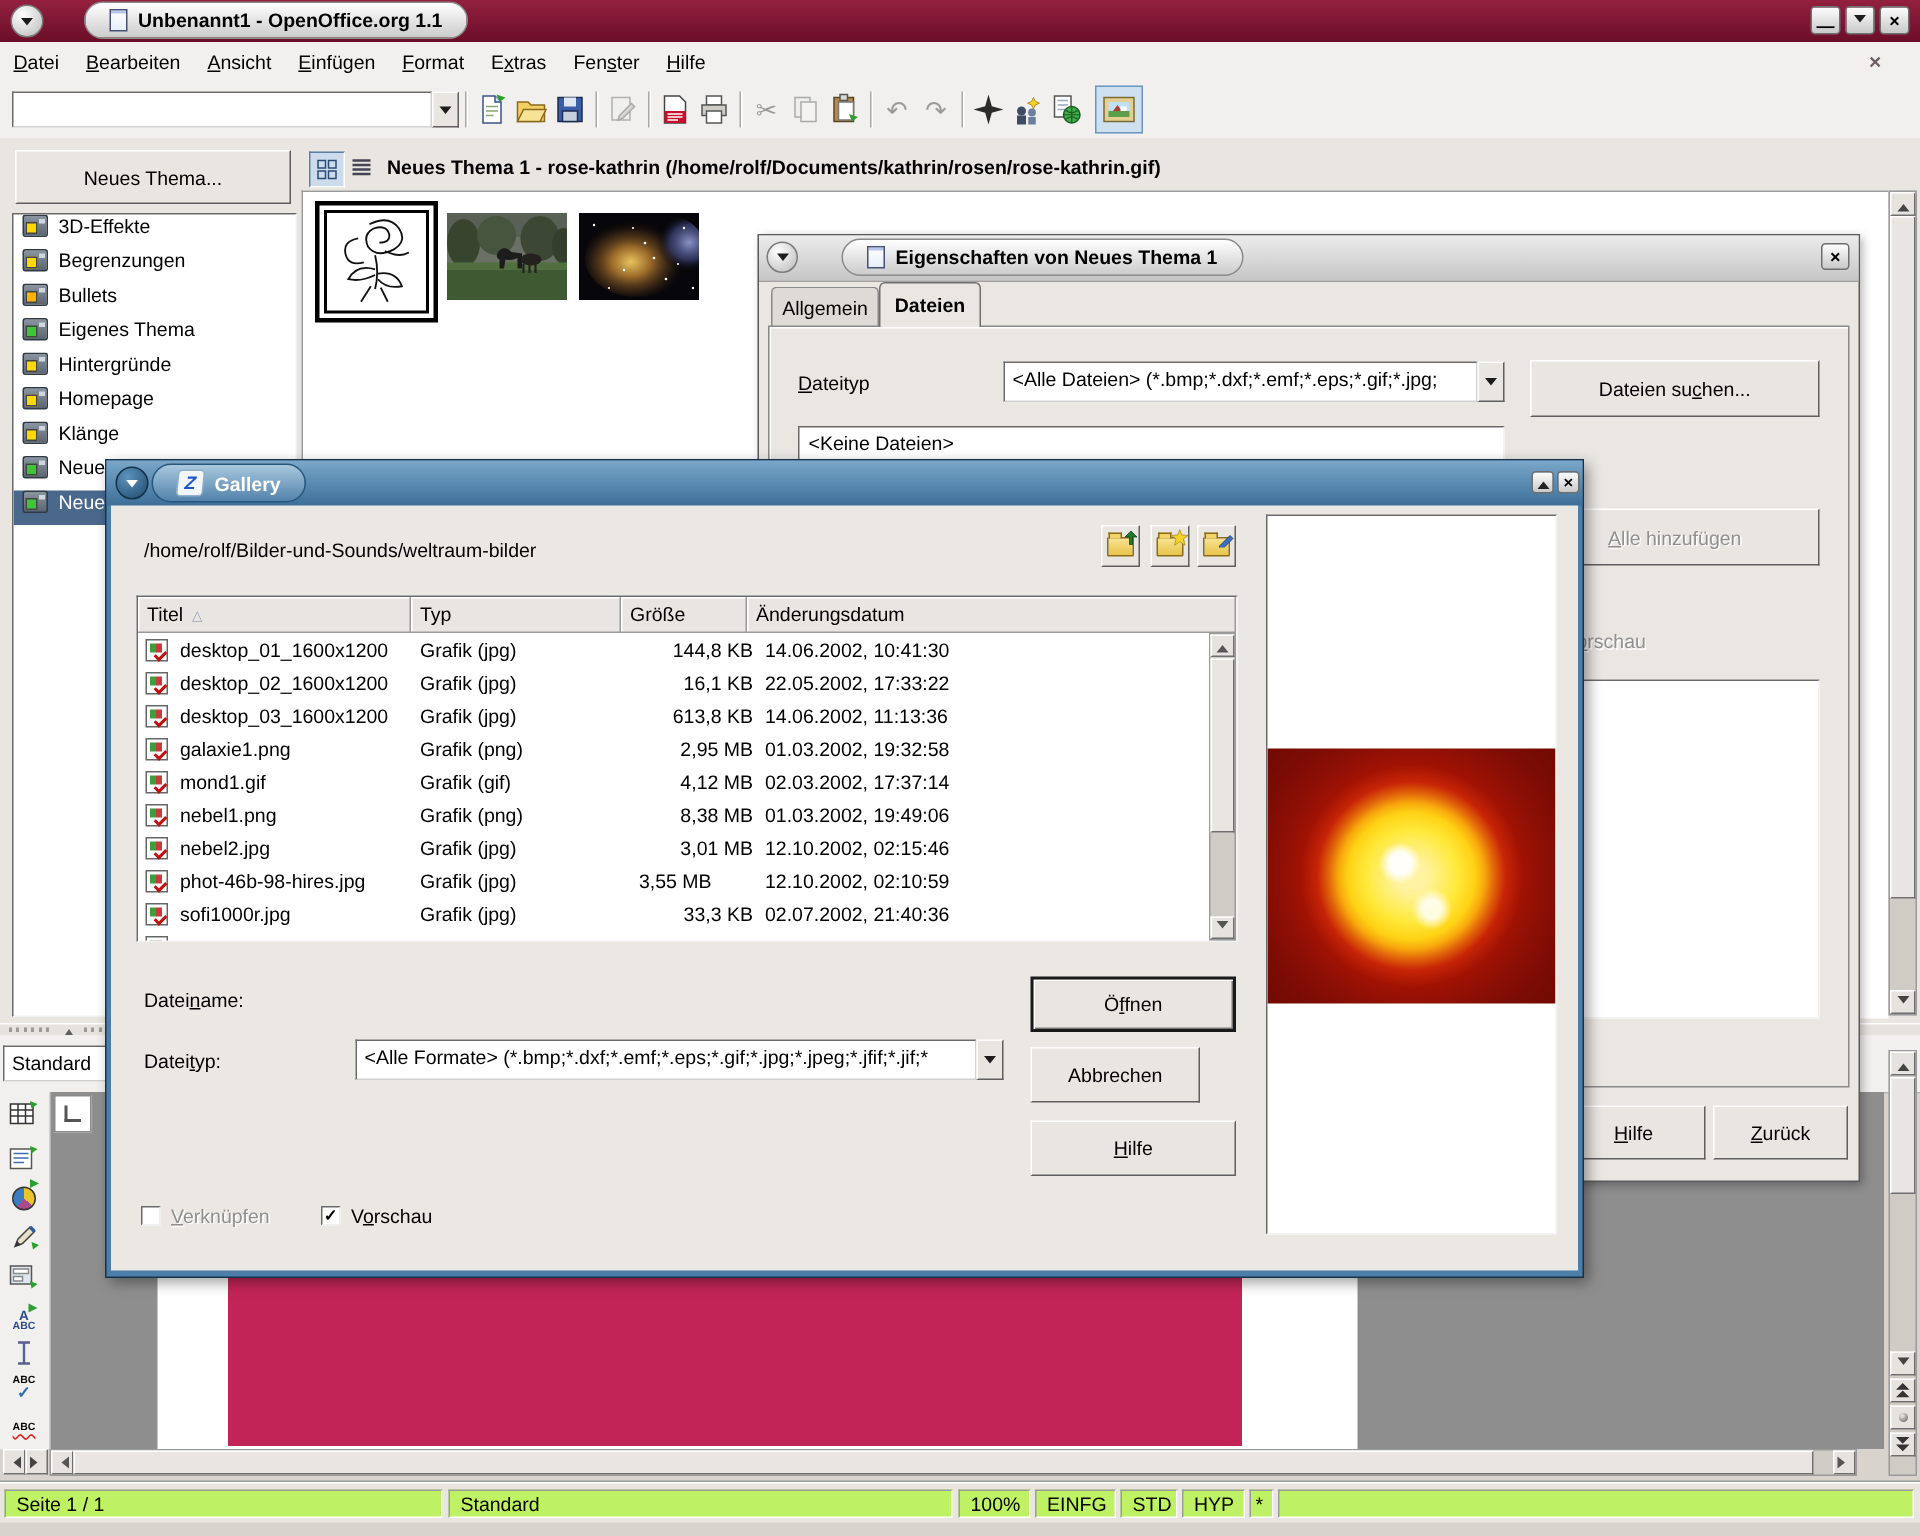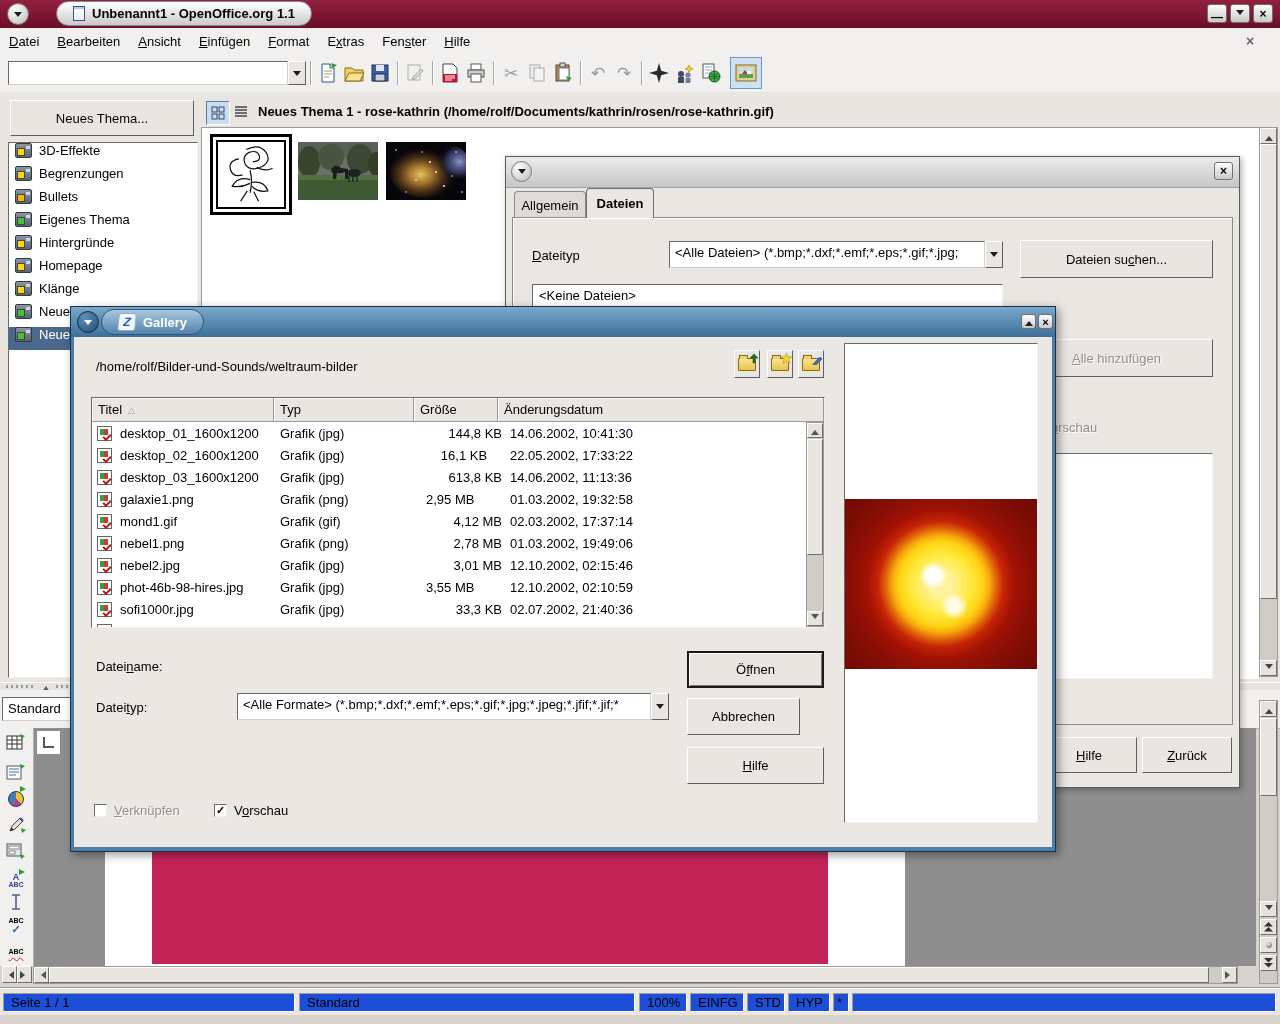--- a/index.html
+++ b/index.html
@@ -3,21 +3,21 @@
 <meta charset="utf-8">
 <style>
 html,body{margin:0;padding:0}
 .screen{position:relative;width:1280px;height:1024px;background:#d8d4cd;font-family:"Liberation Sans",sans-serif;font-size:13px;color:#000;overflow:hidden}
 .ab{position:absolute}
 .bold{font-weight:bold}
 .btn{background:#e9e6e2;border:1px solid;border-color:#ffffff #5f5f5f #5f5f5f #ffffff;display:flex;align-items:center;justify-content:center;cursor:default;box-sizing:border-box}
 .defbtn{border:2px solid #1a1a1a;box-shadow:inset 1px 1px 0 #fff,inset -1px -1px 0 #777}
 .sunken{background:#fff;border:1px solid;border-color:#6a6a6a #f2f2f2 #f2f2f2 #6a6a6a;box-sizing:border-box}
 .dis{color:#909090;text-shadow:1px 1px 0 #ffffff}
-.cell{border:1px solid;border-color:#9c9c9c #ffffff #ffffff #9c9c9c;padding:1px 7px;display:flex;align-items:flex-end;box-sizing:border-box;background:#1d4ed8}
+.cell{border:1px solid;border-color:#9c9c9c #ffffff #ffffff #9c9c9c;padding:1px 7px;display:flex;align-items:flex-end;box-sizing:border-box;background:#bef264}
 .combo{display:flex;align-items:stretch;box-sizing:border-box}
 .cf{flex:1;background:#fff;border:1px solid;border-color:#6a6a6a #d0d0d0 #d0d0d0 #6a6a6a;padding:3px 5px;white-space:nowrap;overflow:hidden;box-sizing:border-box}
 .dbtn{width:18px;background:#e9e6e2;border:1px solid;border-color:#fff #5f5f5f #5f5f5f #fff;display:flex;align-items:center;justify-content:center;box-sizing:border-box}
 .trid{width:0;height:0;border:4px solid transparent;border-top:5px solid #1c1c1c;margin-top:4px}
 .triu{width:0;height:0;border:4px solid transparent;border-bottom:5px solid #1c1c1c;margin-bottom:4px}
 .tril{width:0;height:0;border:4px solid transparent;border-right:5px solid #1c1c1c;margin-right:4px}
 .trir{width:0;height:0;border:4px solid transparent;border-left:5px solid #1c1c1c;margin-left:4px}
 .sb{background:#e6e3df;border:1px solid;border-color:#fff #6f6f6f #6f6f6f #fff;display:flex;align-items:center;justify-content:center;box-sizing:border-box}
 .sthumb{background:#e9e6e2;border:1px solid;border-color:#fff #6f6f6f #6f6f6f #fff;box-sizing:border-box}
 .strack{background:#cfccc6;border:1px solid #9a9a9a;box-sizing:border-box}
@@ -473,20 +473,24 @@
         <span>*</span>
       </div>
     <div class="ab cell" style="left:852px;top:4px;width:424px;height:19px"></div>
   </div>
 
   <div class="ab" style="left:505px;top:156px;width:733px;height:630px;background:#eae7e3;border:1px solid #5a5a5a;box-shadow:2px 2px 6px rgba(0,0,0,.3);z-index:10">
     <div class="ab" style="left:0;top:0;width:733px;height:30px;background:linear-gradient(#ececec,#c6c6c6);border-bottom:1px solid #a0a0a0">
       <div class="ab circlebtn" style="left:5px;top:4px;width:21px;height:21px">
           <div class="trid"></div>
         </div>
+      <div class="ab pill" style="left:55px;top:2px;height:25px">
+        <span class="docico"></span>
+        <span>Eigenschaften von Neues Thema 1</span>
+      </div>
       <div class="ab winbtn" style="left:708px;top:5px;width:19px;height:18px">×</div>
     </div>
 
     <div class="ab" style="left:8px;top:34px;width:70px;height:26px;background:#dedad5;border:1px solid #8a8a8a;border-bottom:none;border-radius:4px 4px 0 0;display:flex;align-items:center;justify-content:center">
         <span>Allgemein</span>
       </div>
     <div class="ab bold" style="left:80px;top:31px;width:66px;height:29px;background:#eae7e3;border:1px solid #6f6f6f;border-bottom:none;border-radius:4px 4px 0 0;display:flex;align-items:center;justify-content:center;z-index:2">
         <span>Dateien</span>
       </div>
     <div class="ab" style="left:6px;top:60px;width:719px;height:506px;border:1px solid #8a8a8a;box-shadow:inset 1px 1px 0 #fff"></div>
@@ -575,49 +579,49 @@
               <span class="fimg"></span>
               <span class="fc" style="width:152px">desktop_01_1600x1200</span>
               <span class="fc" style="width:138px">Grafik (jpg)</span>
               <span class="fc" style="width:76px;text-align:right">144,8 KB</span>
               <span class="fc" style="flex:1">14.06.2002, 10:41:30</span>
             </div>
           <div class="frow">
               <span class="fimg"></span>
               <span class="fc" style="width:152px">desktop_02_1600x1200</span>
               <span class="fc" style="width:138px">Grafik (jpg)</span>
-              <span class="fc" style="width:76px;text-align:center">16,1 KB</span>
+              <span class="fc" style="width:76px;text-align:right">16,1 KB</span>
               <span class="fc" style="flex:1">22.05.2002, 17:33:22</span>
             </div>
           <div class="frow">
               <span class="fimg"></span>
               <span class="fc" style="width:152px">desktop_03_1600x1200</span>
               <span class="fc" style="width:138px">Grafik (jpg)</span>
               <span class="fc" style="width:76px;text-align:right">613,8 KB</span>
               <span class="fc" style="flex:1">14.06.2002, 11:13:36</span>
             </div>
           <div class="frow">
               <span class="fimg"></span>
               <span class="fc" style="width:152px">galaxie1.png</span>
               <span class="fc" style="width:138px">Grafik (png)</span>
-              <span class="fc" style="width:76px;">2,95 MB</span>
+              <span class="fc" style="width:76px;text-align:right">2,95 MB</span>
               <span class="fc" style="flex:1">01.03.2002, 19:32:58</span>
             </div>
           <div class="frow">
               <span class="fimg"></span>
               <span class="fc" style="width:152px">mond1.gif</span>
               <span class="fc" style="width:138px">Grafik (gif)</span>
               <span class="fc" style="width:76px;text-align:right">4,12 MB</span>
               <span class="fc" style="flex:1">02.03.2002, 17:37:14</span>
             </div>
           <div class="frow">
               <span class="fimg"></span>
               <span class="fc" style="width:152px">nebel1.png</span>
               <span class="fc" style="width:138px">Grafik (png)</span>
-              <span class="fc" style="width:76px;text-align:right">2,78 MB</span>
+              <span class="fc" style="width:76px;text-align:right">8,38 MB</span>
               <span class="fc" style="flex:1">01.03.2002, 19:49:06</span>
             </div>
           <div class="frow">
               <span class="fimg"></span>
               <span class="fc" style="width:152px">nebel2.jpg</span>
               <span class="fc" style="width:138px">Grafik (jpg)</span>
               <span class="fc" style="width:76px;text-align:right">3,01 MB</span>
               <span class="fc" style="flex:1">12.10.2002, 02:15:46</span>
             </div>
           <div class="frow">

